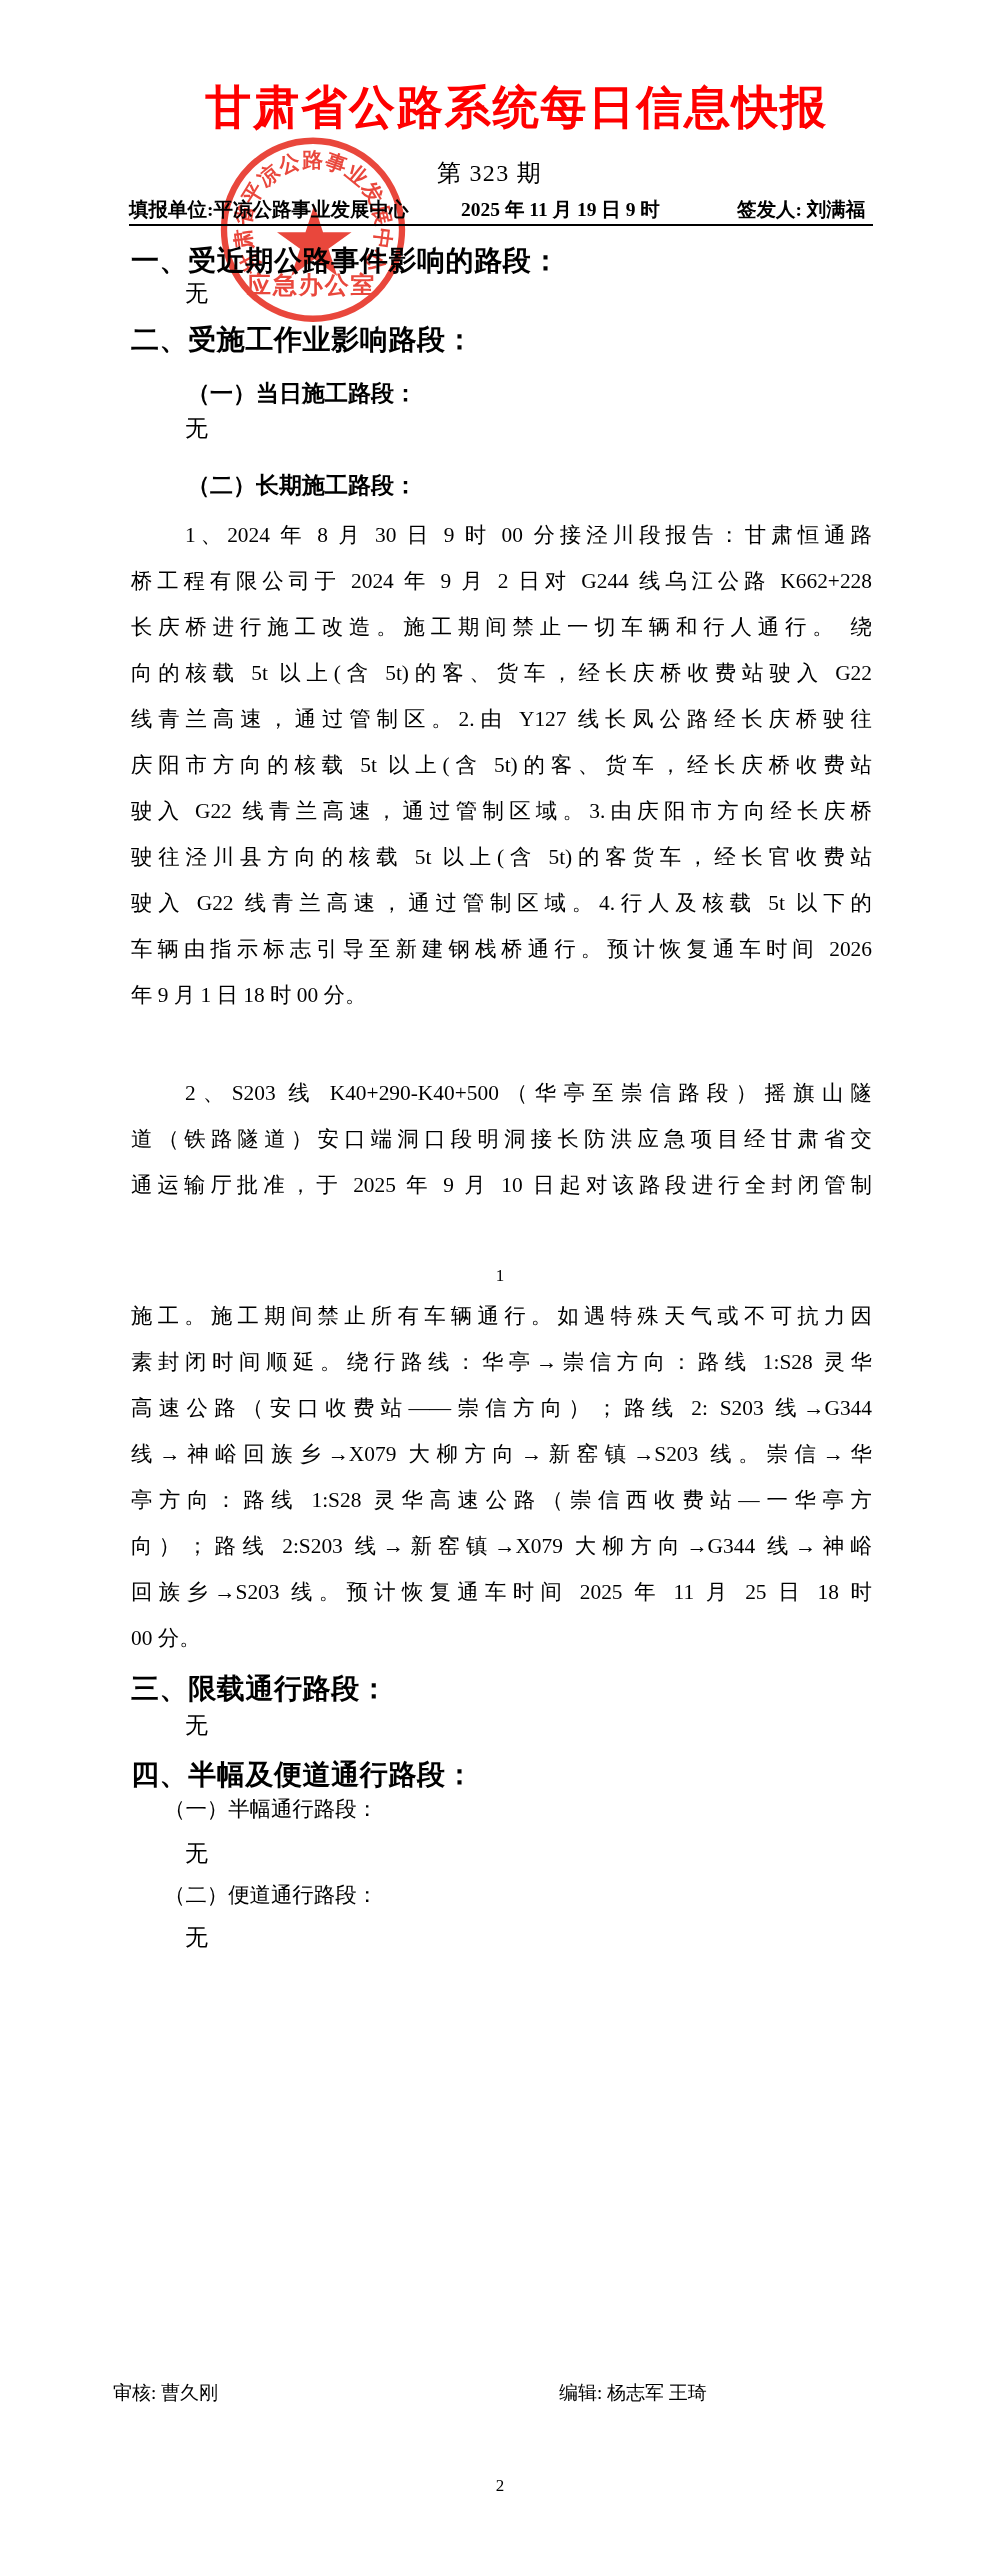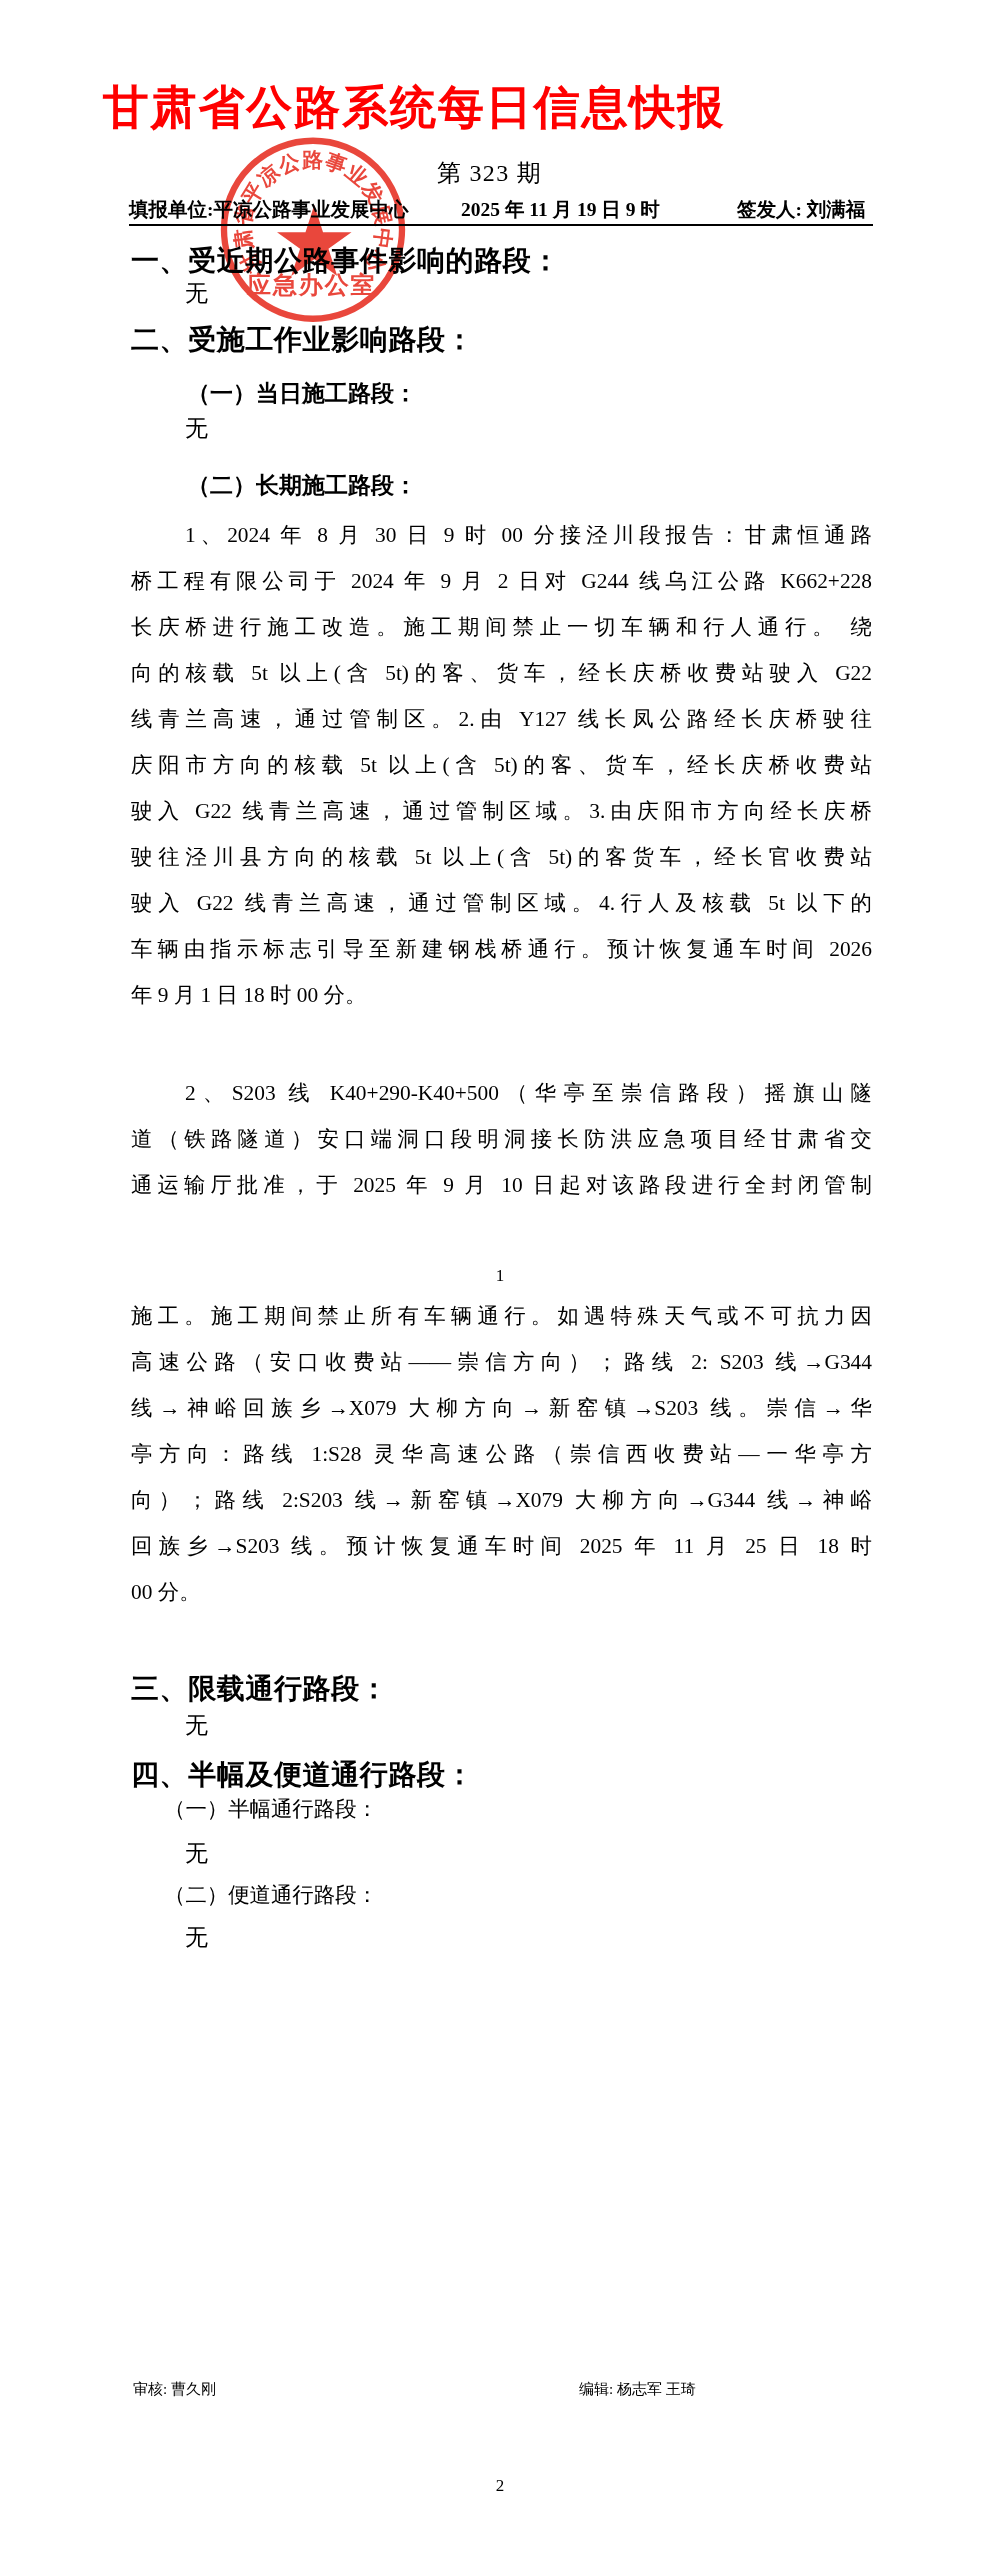--- a/index.html
+++ b/index.html
@@ -9,21 +9,21 @@
   }
   *{margin:0;padding:0;box-sizing:border-box;}
   html,body{background:#ffffff;}
   body{
     width:1000px;height:2576px;position:relative;overflow:hidden;
     font-family:"Liberation Serif","DejaVu Serif",serif;
     color:#000;
   }
   .abs{position:absolute;}
   .doc-title{
-    top:77px;left:0;width:828px;text-align:center;
+    top:77px;left:0;width:828px;text-align:right;
     font-size:46px;font-weight:bold;letter-spacing:1.9px;
     color:var(--title-red);
   }
   .issue-no{
     top:157px;left:0;width:979px;text-align:center;
     font-size:24px;letter-spacing:1.3px;
   }
   .info-line{top:196px;left:129px;width:744px;height:26.5px;font-size:19.5px;font-weight:bold;}
   .info-unit{position:absolute;left:0;top:0;white-space:nowrap;}
   .info-date{position:absolute;left:332px;top:0;white-space:nowrap;}
@@ -40,21 +40,21 @@
   }
   .para .line{
     display:block;text-align:justify;text-align-last:justify;
     white-space:normal;
   }
   .para .line.indent{padding-left:54px;}
   .para .line.last{text-align-last:left;}
 
   .page-num{left:0;width:1000px;text-align:center;font-size:17px;}
 
-  .footer-line{top:2380px;left:133px;width:741px;height:28px;font-size:15px;}
+  .footer-line{top:2380px;left:113px;width:741px;height:28px;font-size:19px;}
   .footer-reviewer{position:absolute;left:0;top:0;white-space:nowrap;}
   .footer-editors{position:absolute;left:446px;top:0;white-space:nowrap;}
 
   .seal{
     top:130px;left:212px;width:202px;height:202px;
     mix-blend-mode:multiply;opacity:.92;pointer-events:none;
   }
   .seal text{fill:var(--seal-red);font-family:"Liberation Serif","DejaVu Serif",serif;font-weight:bold;}
 </style>
 </head>
@@ -108,20 +108,21 @@
 <div class="abs para" style="top:1070px">
   <span class="line indent">2、S203 线 K40+290-K40+500（华亭至崇信路段）摇旗山隧</span>
   <span class="line">道（铁路隧道）安口端洞口段明洞接长防洪应急项目经甘肃省交</span>
   <span class="line">通运输厅批准，于 2025 年 9 月 10 日起对该路段进行全封闭管制</span>
 </div>
 
 <div class="abs page-num" style="top:1266px">1</div>
 
 <div class="abs para" style="top:1293px">
   <span class="line">施工。施工期间禁止所有车辆通行。如遇特殊天气或不可抗力因</span>
+  <span class="line">素封闭时间顺延。绕行路线：华亭→崇信方向：路线 1:S28 灵华</span>
   <span class="line">高速公路（安口收费站——崇信方向）；路线 2: S203 线→G344</span>
   <span class="line">线→神峪回族乡→X079 大柳方向→新窑镇→S203 线。崇信→华</span>
   <span class="line">亭方向：路线 1:S28 灵华高速公路（崇信西收费站—一华亭方</span>
   <span class="line">向）；路线 2:S203 线→新窑镇→X079 大柳方向→G344 线→神峪</span>
   <span class="line">回族乡→S203 线。预计恢复通车时间 2025 年 11 月 25 日 18 时</span>
   <span class="line last">00 分。</span>
 </div>
 
 <div class="abs h-num" style="top:1670px">三、限载通行路段：</div>
 <div class="abs none-item" style="top:1710px">无</div>

